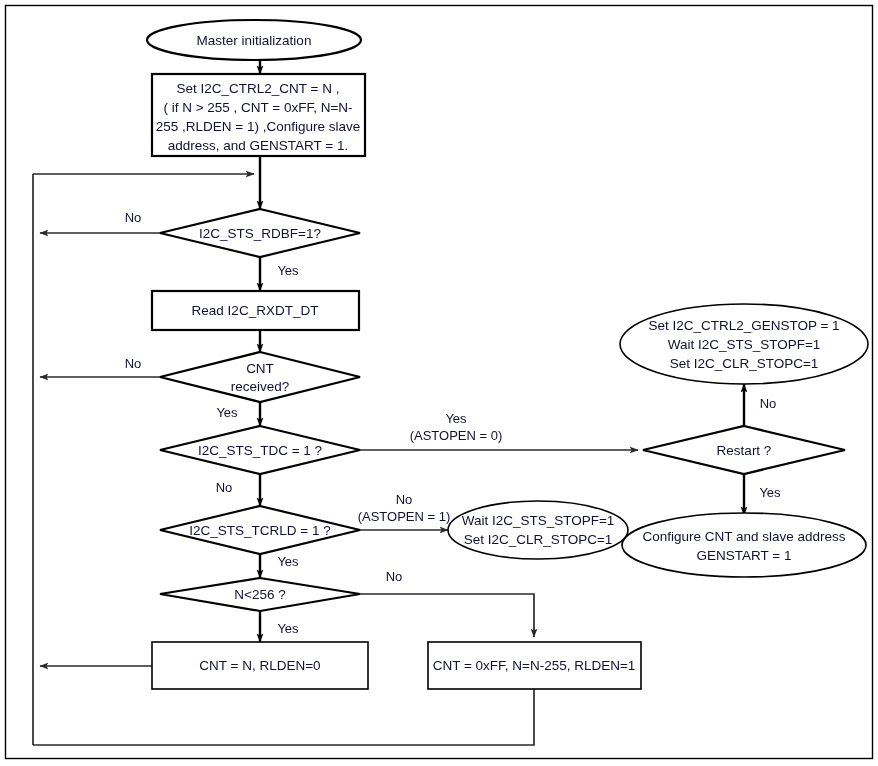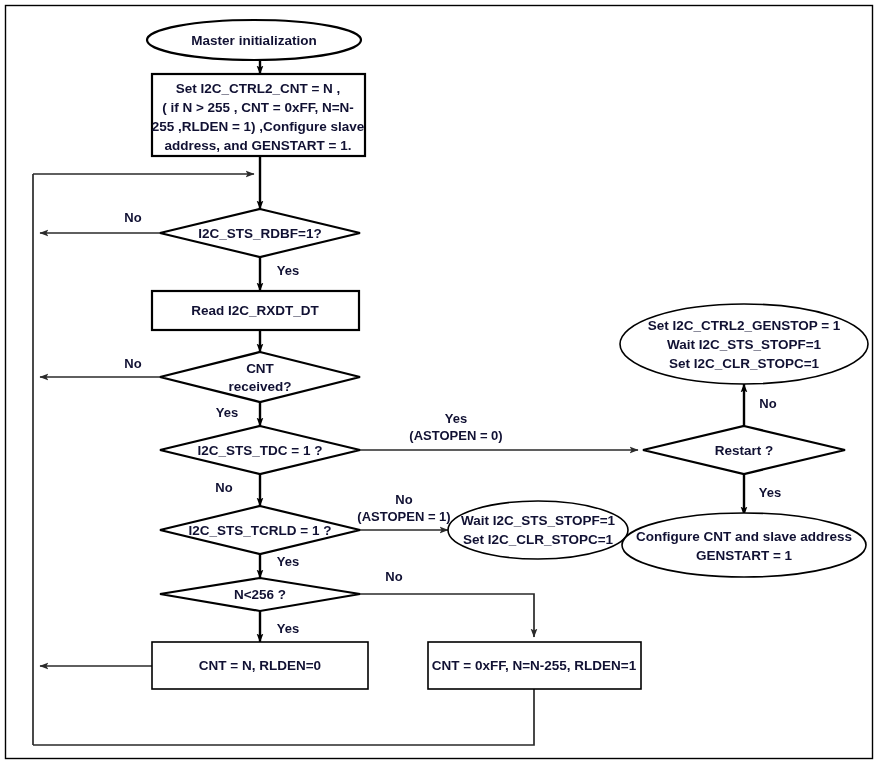--- a/index.html
+++ b/index.html
@@ -10,21 +10,20 @@
   body {
     width: 878px;
     height: 766px;
     font-family: "Liberation Sans", sans-serif;
     overflow: hidden;
   }
   #flow-root {
     position: relative;
     width: 748px;
     height: 766px;
-    font-weight: bold;
   }
   svg#flow-svg {
     display: block;
     width: 878px;
     height: 766px;
   }
   .shape-stroke {
     fill: #ffffff;
     stroke: #000000;
     stroke-width: 2.2;

